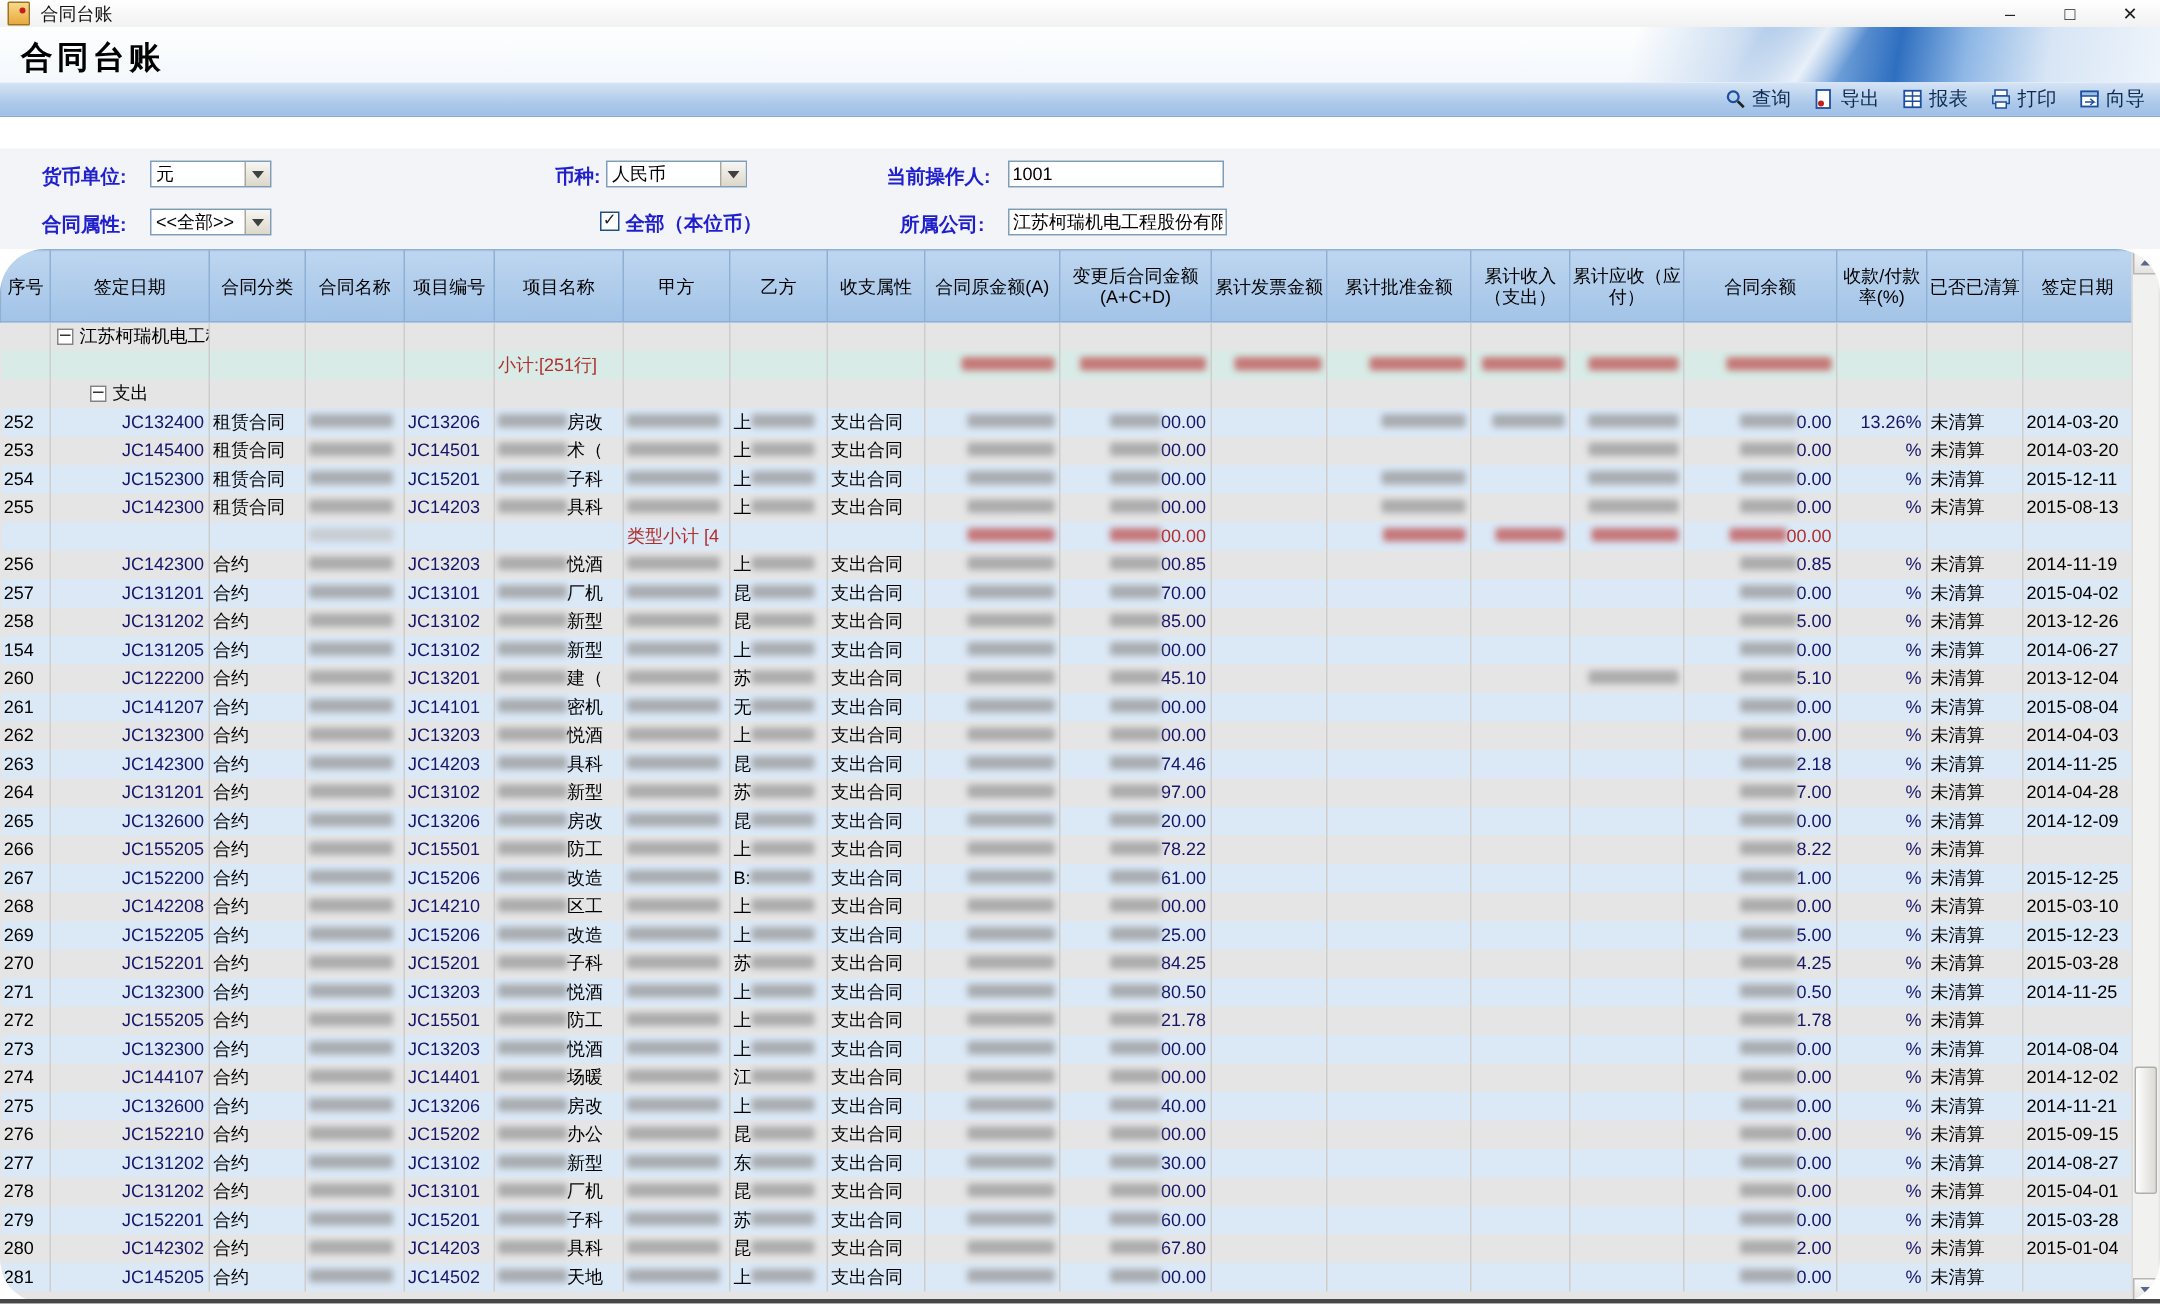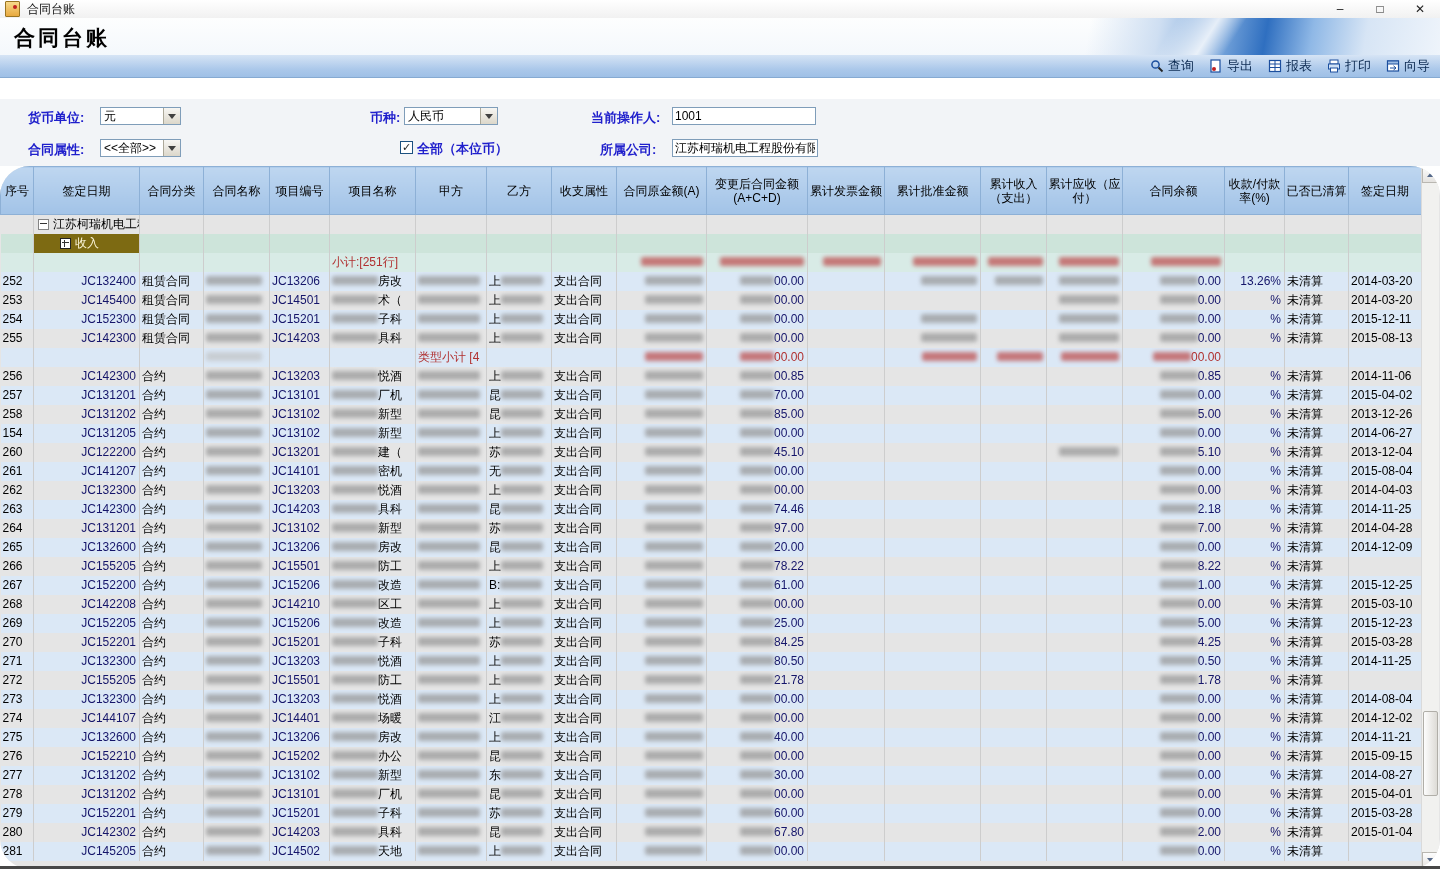--- a/index.html
+++ b/index.html
@@ -263,46 +263,20 @@
             <td></td>
             <td></td>
             <td></td>
             <td></td>
             <td></td>
             <td></td>
             <td></td>
             <td></td>
             <td></td>
           </tr>
-          <tr class="teal">
-            <td></td>
-            <td class="sel">
-              <span class="treecell" style="padding-left: 24px;">
-                <span class="ti plus"></span>
-                <span>收入</span>
-              </span>
-            </td>
-            <td></td>
-            <td></td>
-            <td></td>
-            <td></td>
-            <td></td>
-            <td></td>
-            <td></td>
-            <td></td>
-            <td></td>
-            <td></td>
-            <td></td>
-            <td></td>
-            <td></td>
-            <td></td>
-            <td></td>
-            <td></td>
-            <td></td>
-          </tr>
           <tr class="teal2">
             <td></td>
             <td></td>
             <td></td>
             <td></td>
             <td></td>
             <td><span class="redtxt">小计:[251行]</span></td>
             <td></td>
             <td></td>
             <td></td>
@@ -310,20 +284,46 @@
             <td class="r"><span class="rd red" style="width: 84px;"></span></td>
             <td class="r"><span class="rd red" style="width: 58px;"></span></td>
             <td class="r"><span class="rd red" style="width: 64px;"></span></td>
             <td class="r"><span class="rd red" style="width: 55px;"></span></td>
             <td class="r"><span class="rd red" style="width: 60px;"></span></td>
             <td class="r"><span class="rd red" style="width: 70px;"></span></td>
             <td></td>
             <td></td>
             <td></td>
           </tr>
+          <tr>
+            <td></td>
+            <td>
+              <span class="treecell" style="padding-left: 24px;">
+                <span class="ti"></span>
+                <span>支出</span>
+              </span>
+            </td>
+            <td></td>
+            <td></td>
+            <td></td>
+            <td></td>
+            <td></td>
+            <td></td>
+            <td></td>
+            <td></td>
+            <td></td>
+            <td></td>
+            <td></td>
+            <td></td>
+            <td></td>
+            <td></td>
+            <td></td>
+            <td></td>
+            <td></td>
+          </tr>
           <tr class="alt">
             <td>252</td>
             <td class="r num">JC132400</td>
             <td>租赁合同</td>
             <td><span class="rd" style="width: 56px;"></span></td>
             <td class="num">JC13206</td>
             <td><span class="rd" style="width: 46px;"></span><span>房改</span></td>
             <td><span class="rd" style="width: 62px;"></span></td>
             <td><span>上</span><span class="rd" style="width: 42px;"></span></td>
             <td>支出合同</td>
@@ -434,21 +434,21 @@
             <td>支出合同</td>
             <td class="r"><span class="rd" style="width: 58px;"></span></td>
             <td class="r"><span class="rd" style="width: 34px;"></span><span class="num">00.85</span></td>
             <td></td>
             <td></td>
             <td></td>
             <td></td>
             <td class="r"><span class="rd" style="width: 38px;"></span><span class="num">0.85</span></td>
             <td class="r num">%</td>
             <td>未清算</td>
-            <td>2014-11-06</td>
+            <td>2014-11-19</td>
           </tr>
           <tr class="alt">
             <td>257</td>
             <td class="r num">JC131201</td>
             <td>合约</td>
             <td><span class="rd" style="width: 56px;"></span></td>
             <td class="num">JC13101</td>
             <td><span class="rd" style="width: 46px;"></span><span>厂机</span></td>
             <td><span class="rd" style="width: 62px;"></span></td>
             <td><span>昆</span><span class="rd" style="width: 42px;"></span></td>

